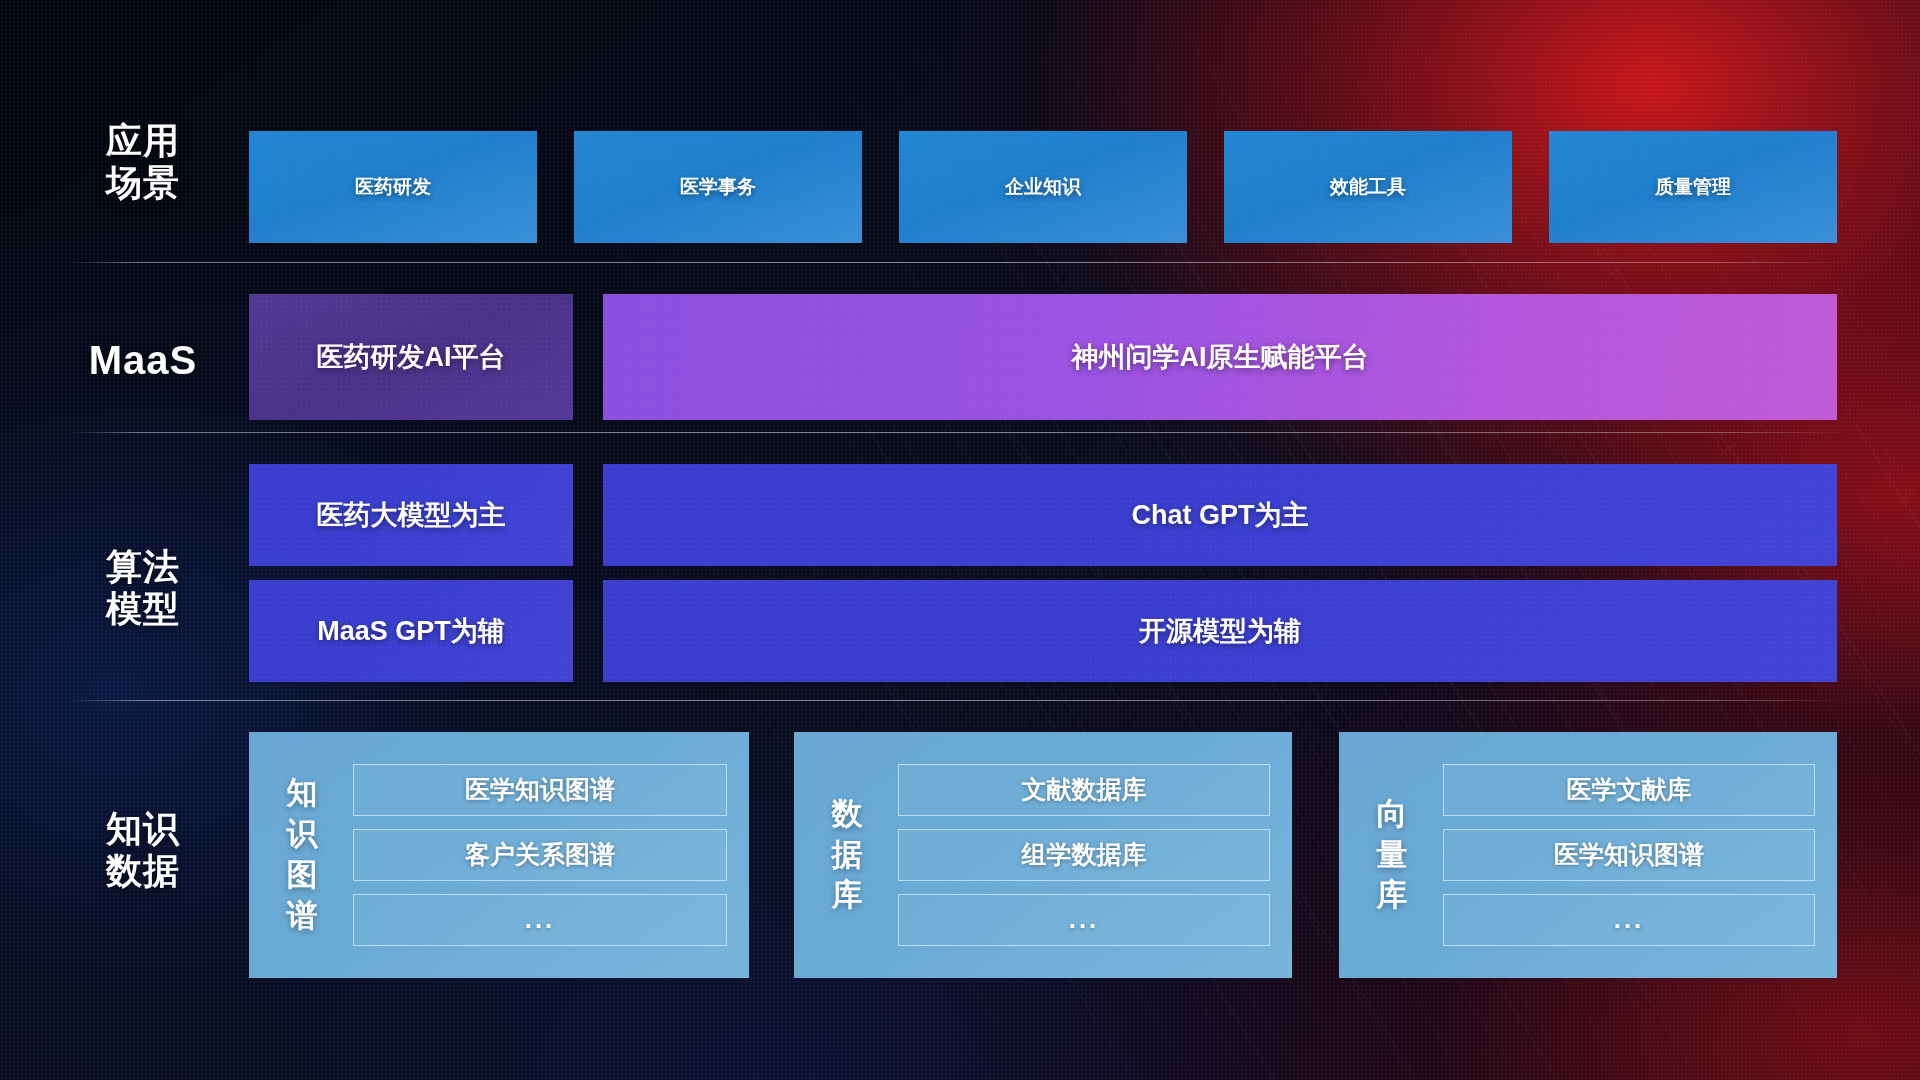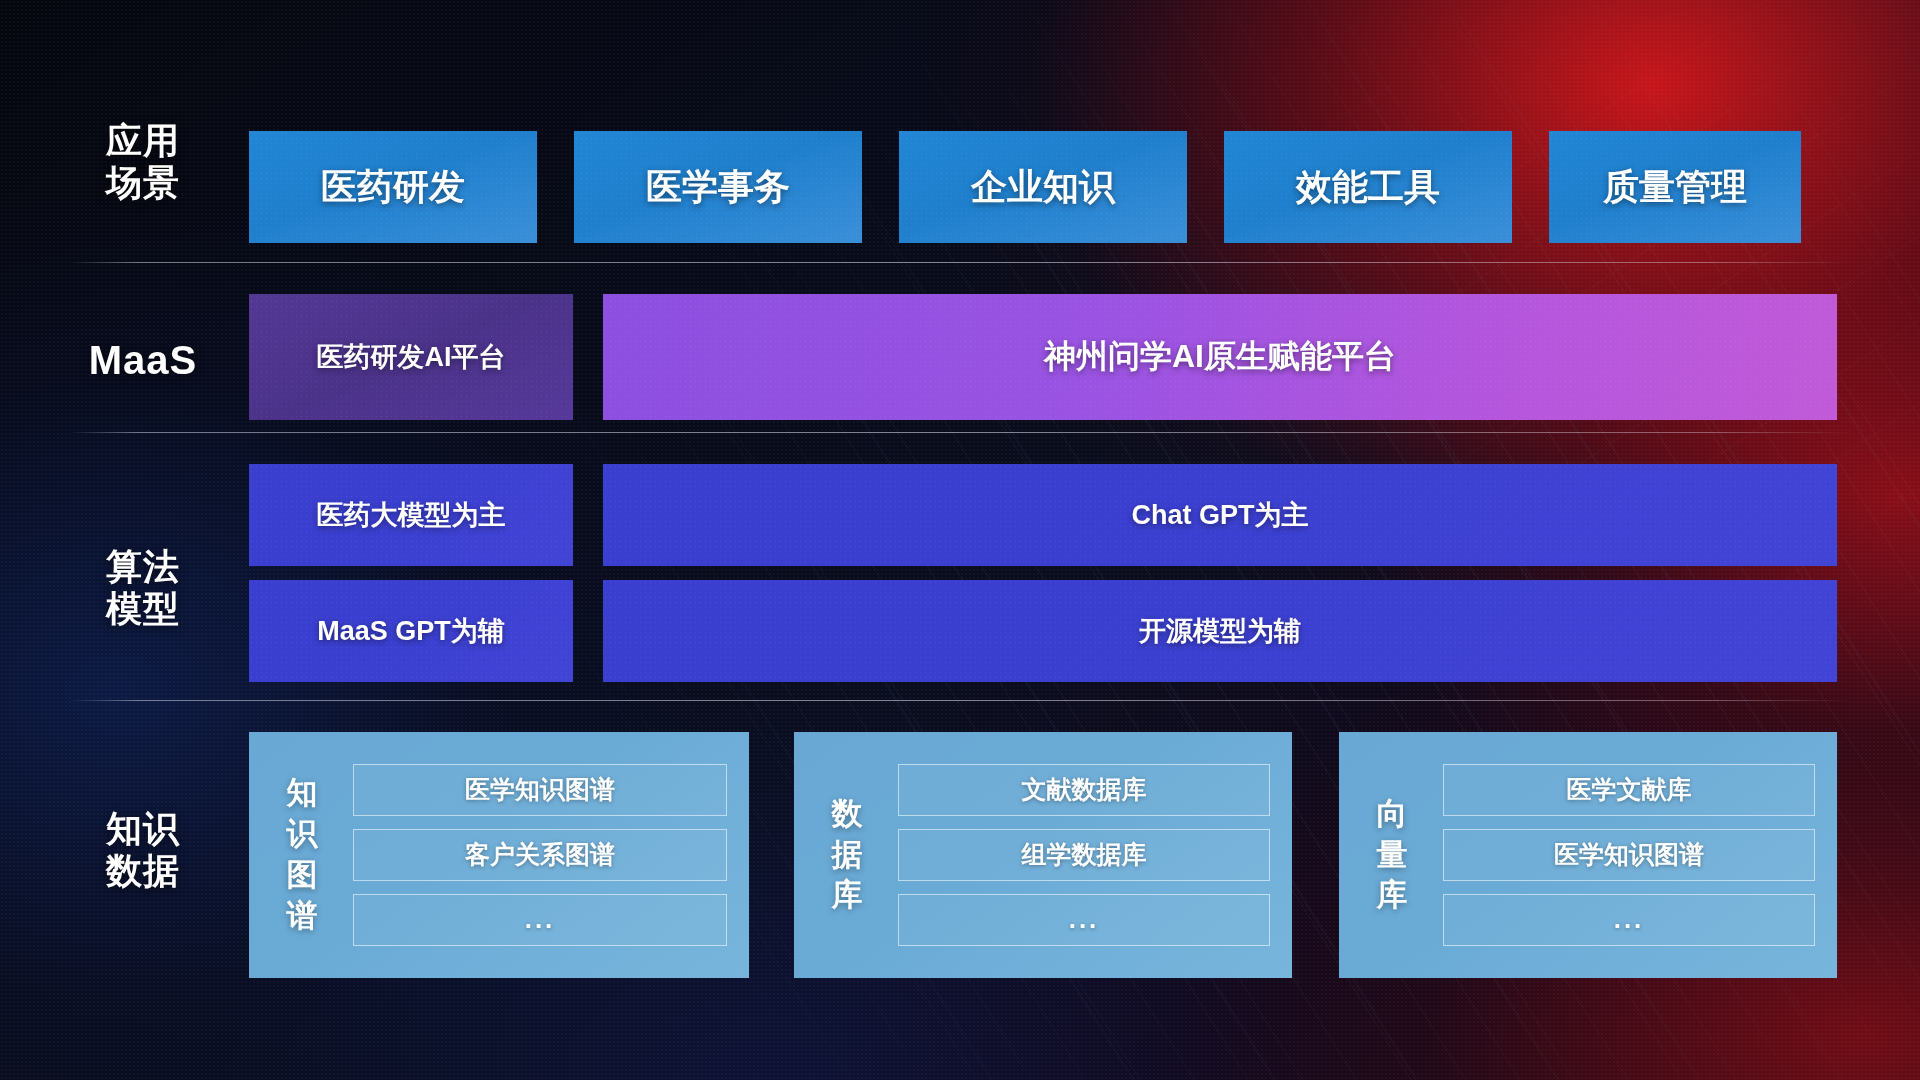--- a/index.html
+++ b/index.html
@@ -92,33 +92,33 @@
     position:absolute; inset:0;
     background-image: radial-gradient(rgba(255,255,255,0.16) 0.6px, rgba(0,0,0,0) 0.7px);
     background-size:5px 5px;
     opacity:0.5;
     pointer-events:none;
   }
 
   
   .appbox {
     height:112px;
-    font-size:36px;
+    font-size:19px;
     background:linear-gradient(160deg,#2186d4 0%,#1f7fcd 45%,#3b8fd8 100%);
   }
 
   
   .maas-left {
     height:126px;
     font-size:27px;
     background:linear-gradient(155deg,#533894 0%,#4b3289 50%,#56399a 100%);
   }
   .maas-right {
     height:126px;
-    font-size:32px;
+    font-size:27px;
     background:linear-gradient(100deg,#8c4fe0 0%,#9a53e2 40%,#b456dd 72%,#c05ad8 100%);
   }
 
   
   .algobox {
     height:102px;
     font-size:27px;
     background:linear-gradient(135deg,#3b3fcf 0%,#3a3fd0 40%,#4244d6 100%);
   }
 
@@ -194,21 +194,21 @@
     </div>
     <div class="box appbox" style="position:absolute; left:574px; top:131px; width:288px;">
       <span>医学事务</span>
     </div>
     <div class="box appbox" style="position:absolute; left:899px; top:131px; width:288px;">
       <span>企业知识</span>
     </div>
     <div class="box appbox" style="position:absolute; left:1224px; top:131px; width:288px;">
       <span>效能工具</span>
     </div>
-    <div class="box appbox" style="position:absolute; left:1549px; top:131px; width:252px;">
+    <div class="box appbox" style="position:absolute; left:1549px; top:131px; width:288px;">
       <span>质量管理</span>
     </div>
 
     <div class="divider" style="top:262px;"></div>
 
     <div class="rowlabel en" style="left:68px; top:337px;">
       <div>MaaS</div>
     </div>
 
     <div class="box maas-left" style="position:absolute; left:249px; top:294px; width:324px;">

